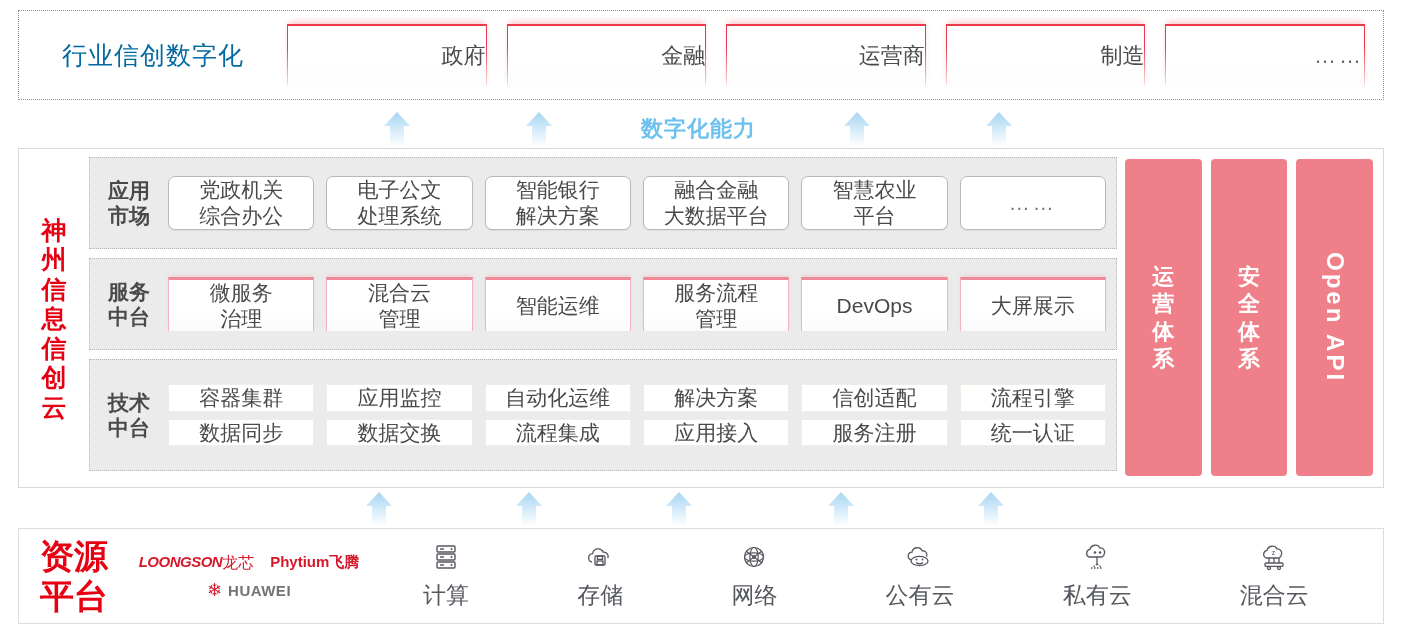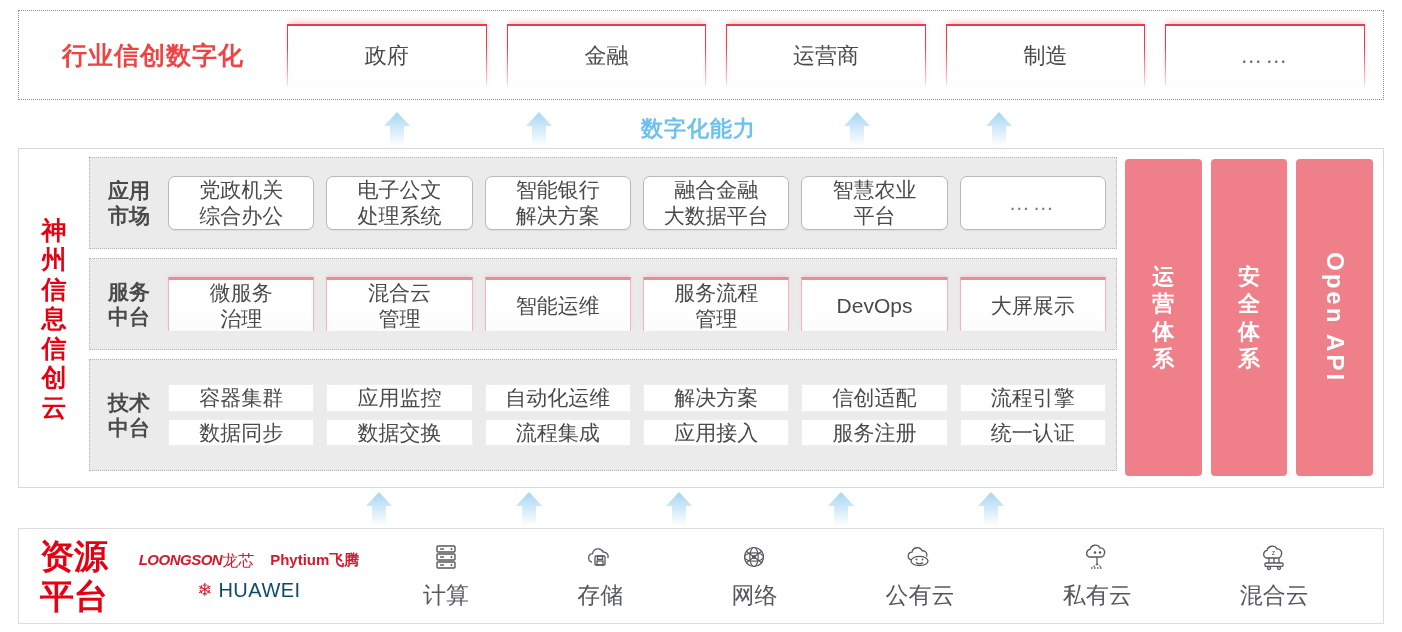--- a/index.html
+++ b/index.html
@@ -15,30 +15,30 @@
   
   .industry-band{
     position:absolute;left:18px;top:10px;width:1366px;height:90px;
     border:1.5px dotted #8f8f8f;
     box-sizing:border-box;
     display:flex;align-items:center;
   }
   .industry-title{
     width:268px;flex:0 0 268px;
     text-align:center;
-    color:#ef4444;
-    font-size:25px;font-weight:bold;letter-spacing:1px;
+    color:#0369a1;
+    font-size:25px;font-weight:normal;letter-spacing:1px;
   }
   .industry-boxes{
     flex:1;display:flex;align-items:stretch;gap:20px;
     padding-right:18px;height:62px;
   }
   .ind-box{
     flex:1;position:relative;
-    display:flex;align-items:center;justify-content:center;
+    display:flex;align-items:center;justify-content:flex-end;
     font-size:22px;color:#4a4a4a;
     background:linear-gradient(to bottom,#ffffff 0%,#ffffff 55%,#fdfdfd 100%);
     border-top:2.5px solid #ea3a4c;
     border-left:1.5px solid #ea3a4c;
     border-right:1.5px solid #ea3a4c;
     border-bottom:none;
     border-image:linear-gradient(to bottom,#ea3a4c 0%, #ea3a4c 35%, rgba(234,58,76,0.12) 100%) 1;
     box-shadow:0 -4px 6px -2px rgba(234,58,76,0.30);
   }
   .ind-box .dots{letter-spacing:3px;color:#6b6b6b;}
@@ -197,21 +197,21 @@
   .logo-loongson .lg-main{
     color:#d6182b;font-weight:bold;font-size:15px;
     font-style:italic;letter-spacing:-0.5px;
   }
   .logo-loongson .lg-sub{color:#d6182b;font-size:16px;margin-top:1px;}
   .logo-phytium{
     color:#d6182b;font-weight:bold;font-size:15px;white-space:nowrap;
   }
   .logo-huawei{display:flex;align-items:center;gap:6px;}
   .logo-huawei .hw-mark{color:#d6182b;font-size:18px;line-height:1;}
-  .logo-huawei .hw-text{color:#0c4a6e;font-weight:normal;font-size:20px;letter-spacing:0.5px;}
+  .logo-huawei .hw-text{color:#737373;font-weight:bold;font-size:15px;letter-spacing:0.5px;}
 
   .res-items{
     flex:1;display:flex;align-items:center;
     justify-content:space-around;padding-right:20px;
   }
   .res-item{
     display:flex;align-items:center;gap:8px;
     font-size:23px;color:#55585f;flex-direction:column;
   }
   .res-item .ricon{width:30px;height:30px;flex:0 0 30px;}

